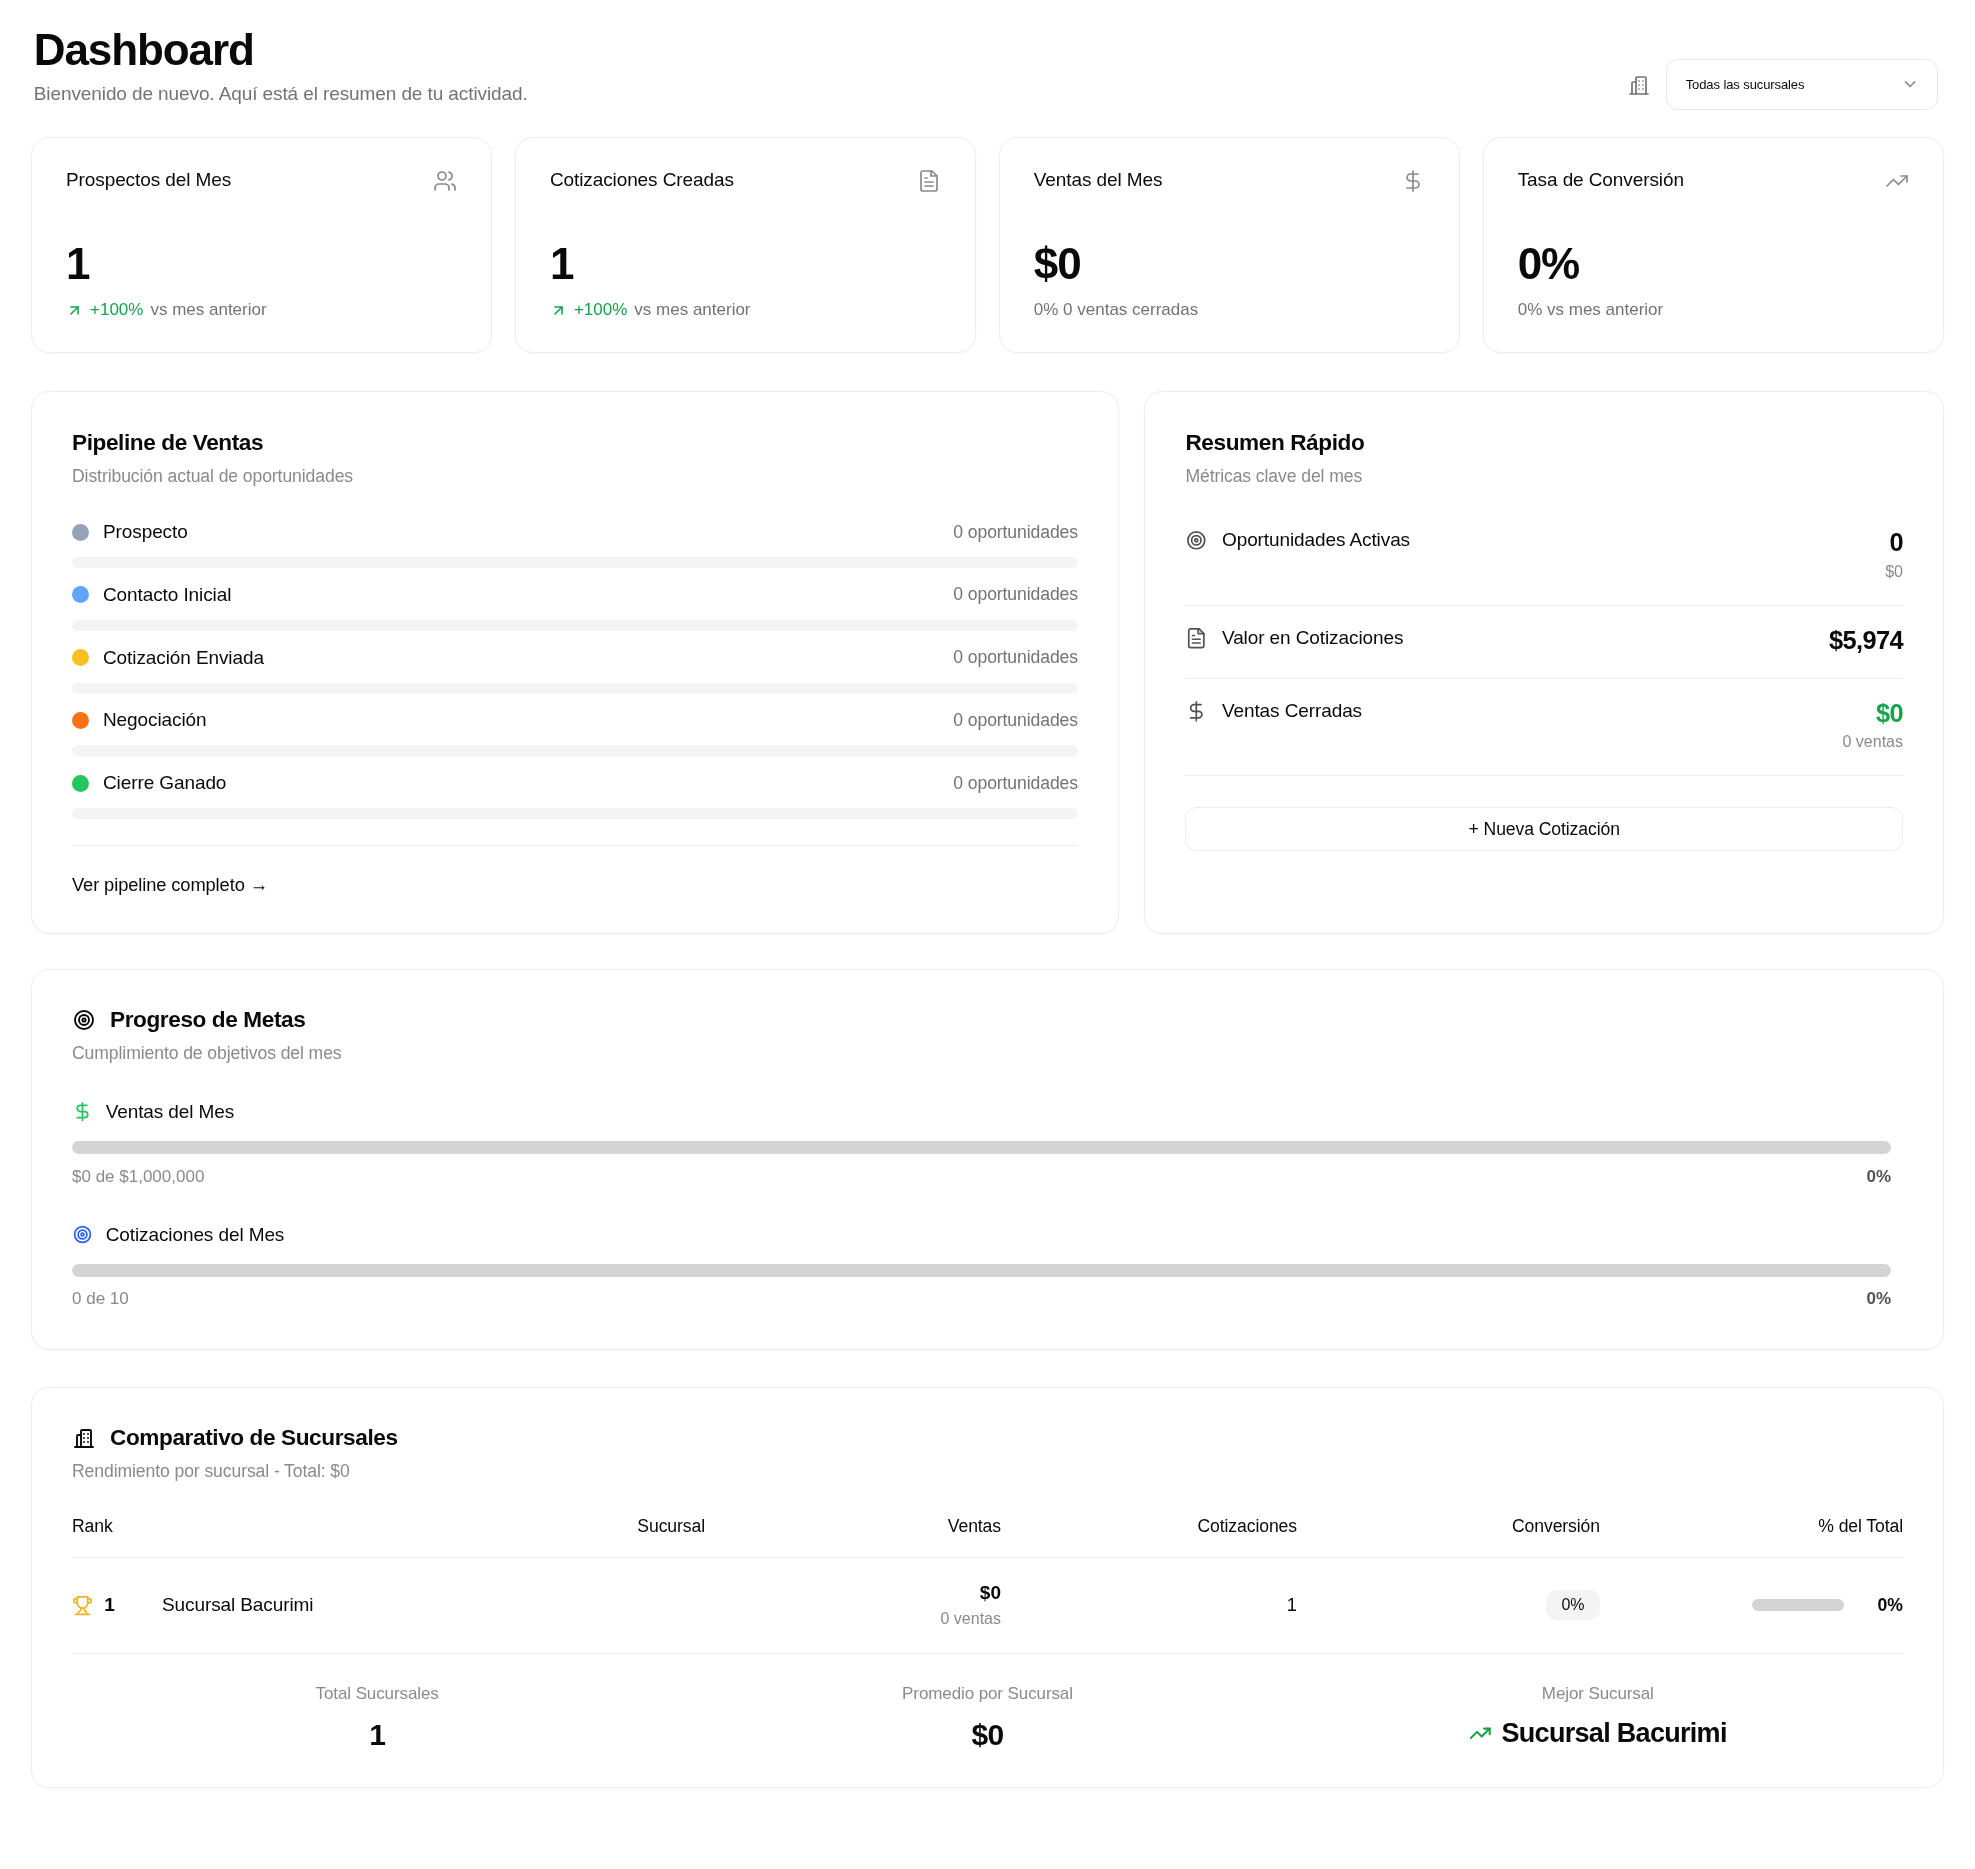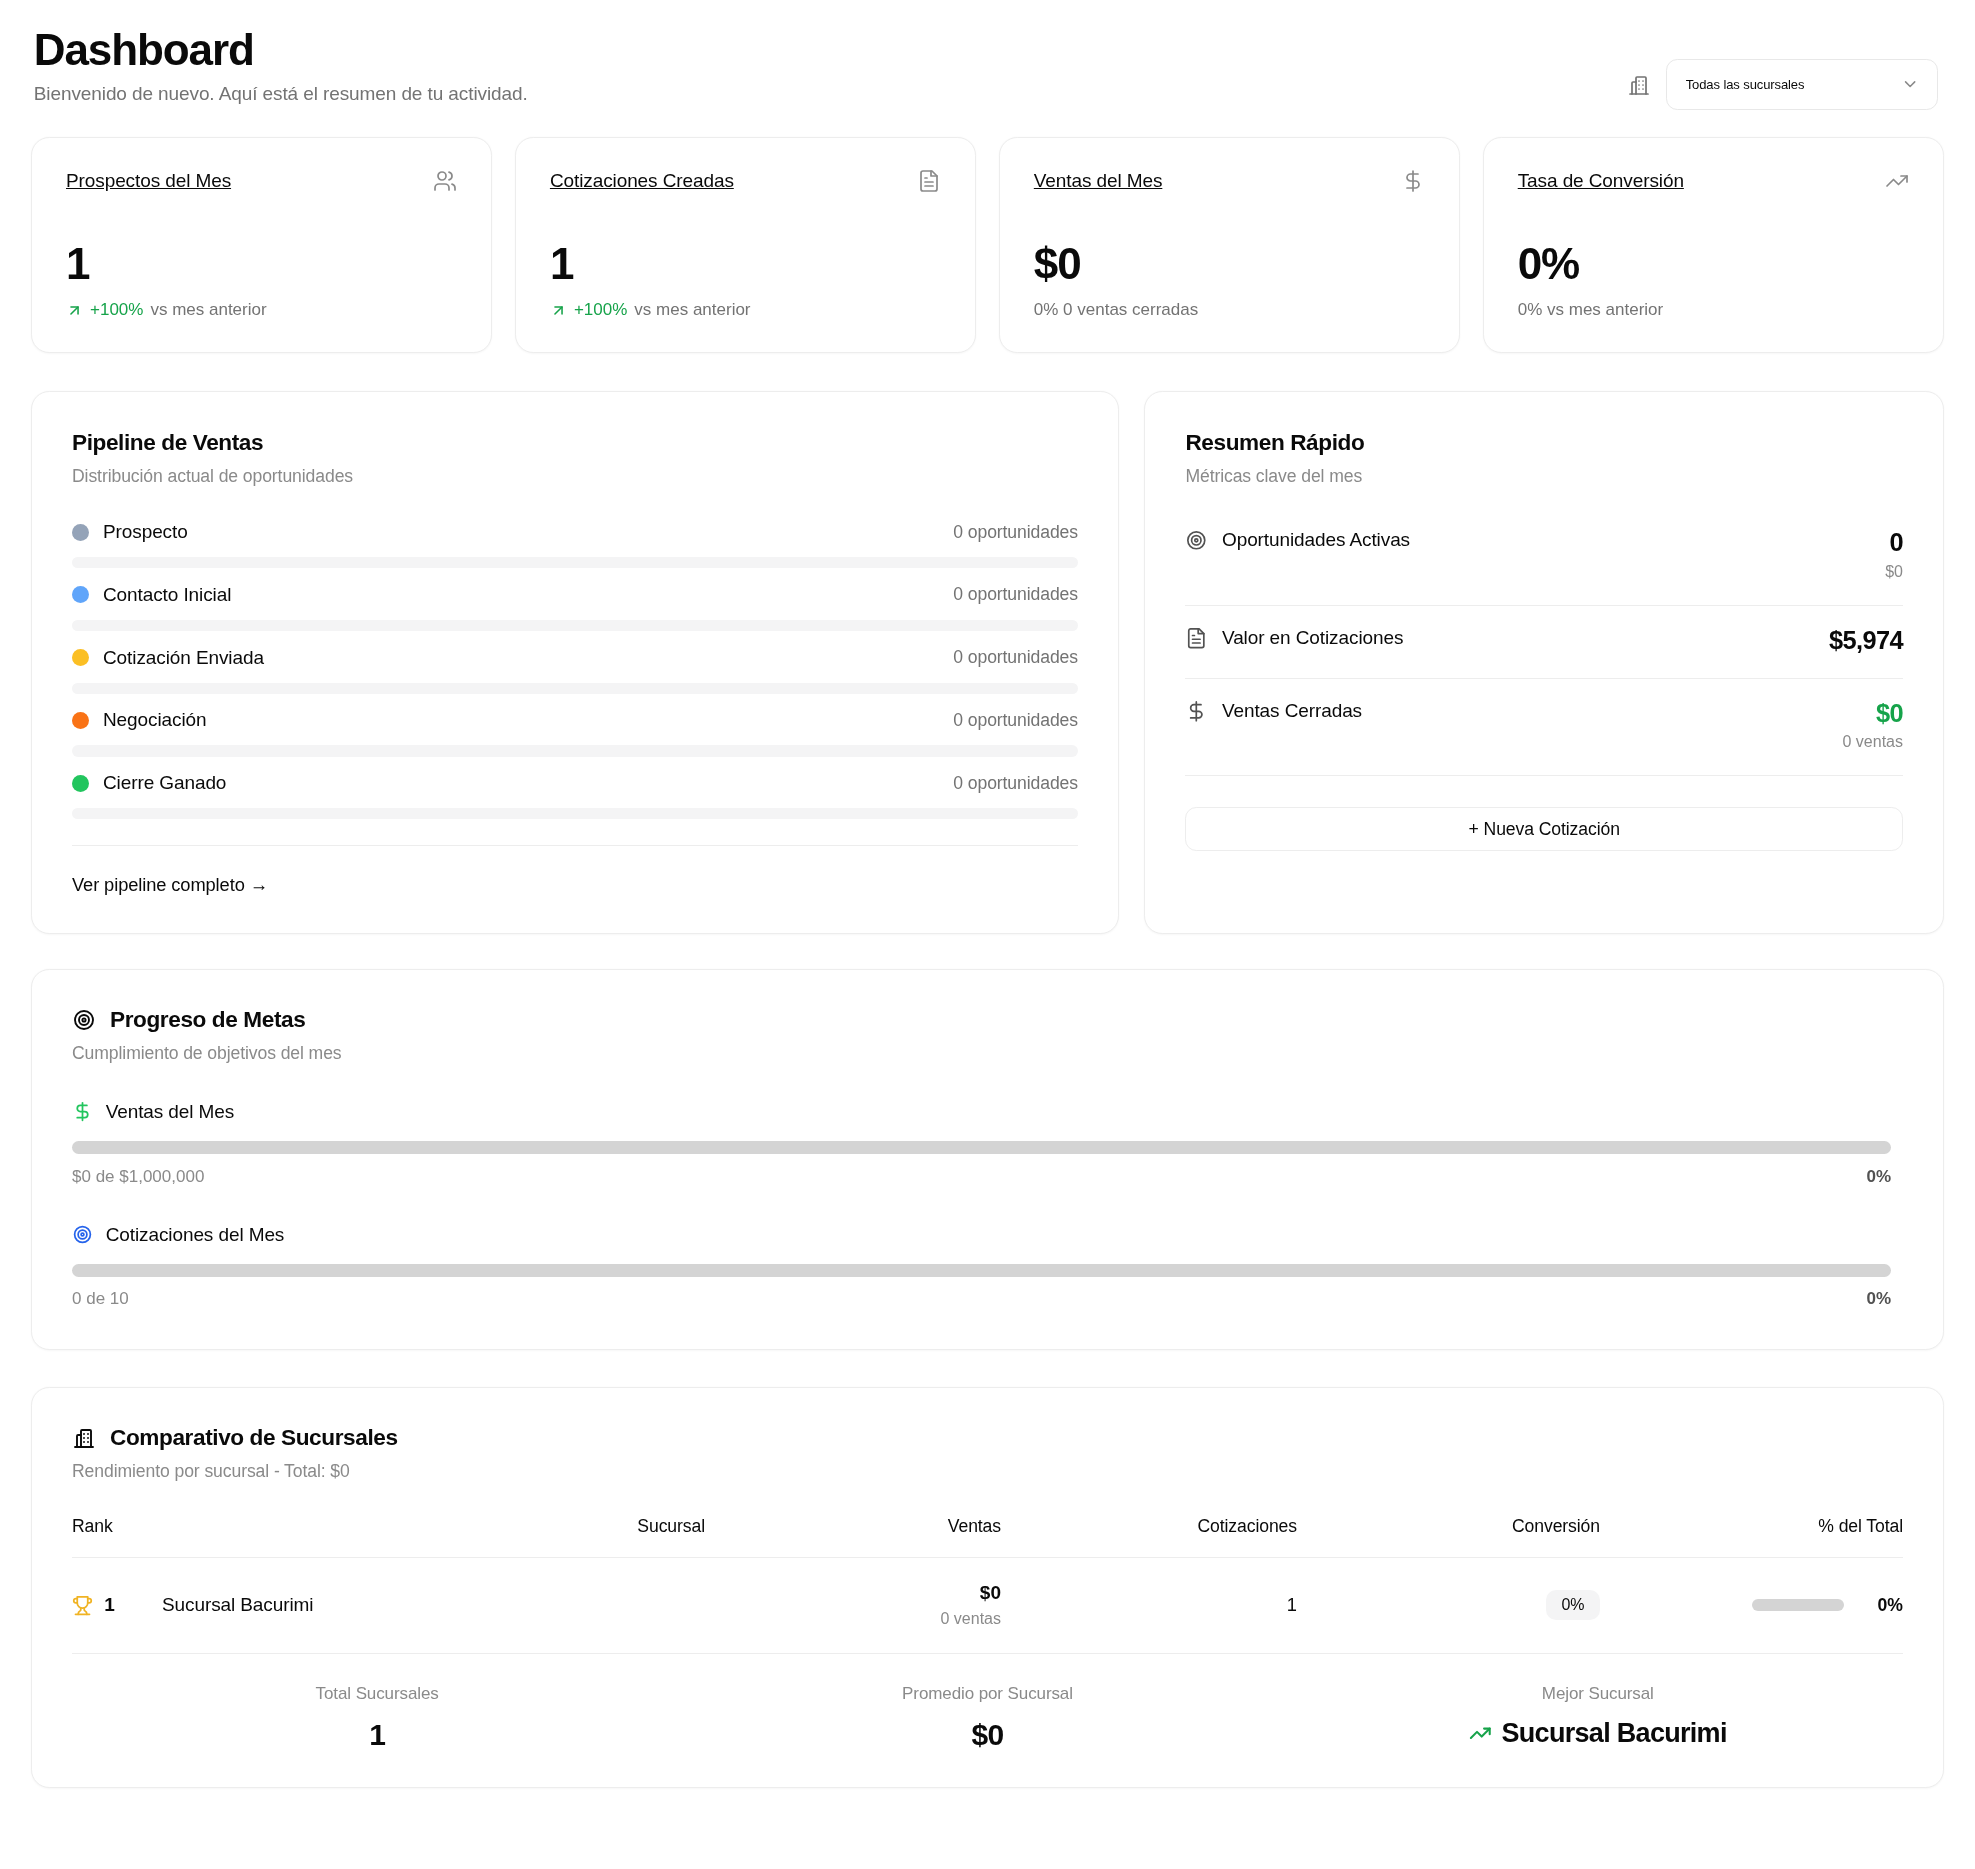--- a/index.html
+++ b/index.html
@@ -27,21 +27,21 @@
   .branch-select-label { font-size: 13px; color: #0a0a0a; letter-spacing: -0.1px; }
 
   
   .kpi-row { display: flex; gap: 22.6px; margin-top: 27px; }
   .kpi-card {
     flex: 1; background: #fff; border: 1.4px solid #ededed; border-radius: 18.3px;
     padding: 31px 34px 32px 34px; min-height: 212px;
     box-shadow: 0 0.7px 2.1px rgba(0,0,0,0.035);
     display: flex; flex-direction: column;
   }
-  .kpi-head { display: flex; align-items: center; justify-content: space-between; text-decoration: underline; }
+  .kpi-head { display: flex; align-items: flex-start; justify-content: space-between; }
   .kpi-title { font-size: 19px; color: #0a0a0a; letter-spacing: -0.1px; }
   .kpi-value { font-size: 44px; font-weight: 800; letter-spacing: -1.1px; margin-top: 49px; line-height: 1; }
   .kpi-sub { display: flex; align-items: center; gap: 7px; margin-top: 14px; font-size: 17px; color: #737373; }
   .kpi-delta { color: #16a34a; font-weight: 500; }
   .kpi-sub-plain { color: #737373; }
 
   
   .two-col { display: flex; gap: 25.4px; margin-top: 38px; align-items: stretch; }
   .card {
     background: #fff; border: 1.4px solid #ededed; border-radius: 18.3px;

